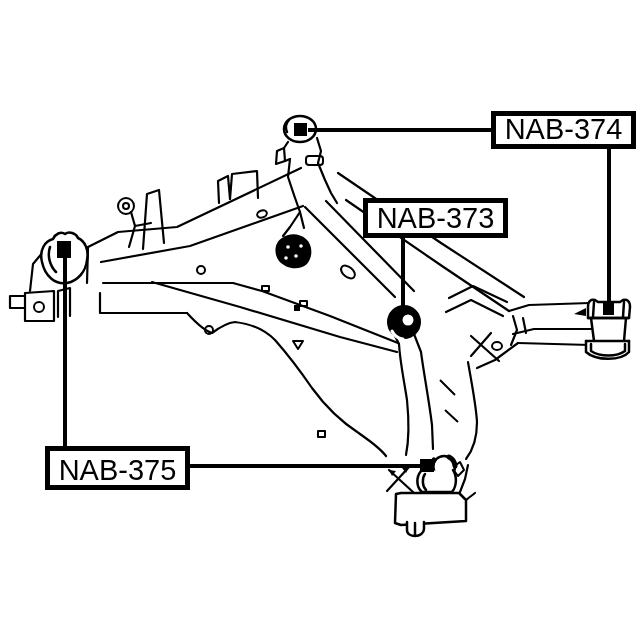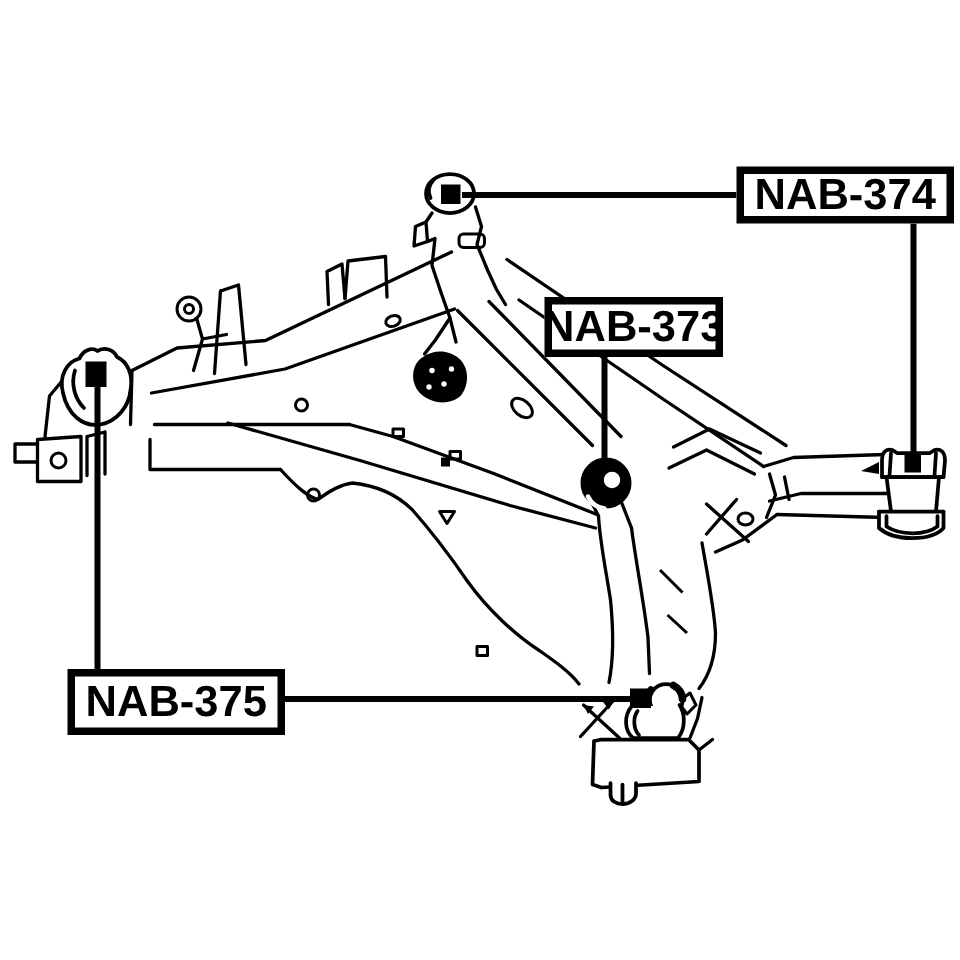--- a/index.html
+++ b/index.html
@@ -3,26 +3,26 @@
 <meta charset="utf-8">
 <style>
   html,body{margin:0;padding:0;background:#fff;}
   .stage{
     position:relative;width:640px;height:640px;background:#ffffff;
     font-family:"Liberation Sans", sans-serif;overflow:hidden;
   }
   .stage svg{position:absolute;left:0;top:0;}
   .callout{
     position:absolute;box-sizing:border-box;background:#ffffff;
-    border:5px solid #000;display:flex;align-items:center;justify-content:center;
-    font-weight:bold;font-size:29px;line-height:1;color:#000;letter-spacing:0px;
+    border:5px solid #000;display:flex;align-items:flex-end;justify-content:center;
+    font-weight:normal;font-size:29px;line-height:1;color:#000;letter-spacing:0px;
     white-space:nowrap;
   }
   .cal-374{left:491px;top:111px;width:145px;height:38px;}
-  .cal-373{left:363px;top:198px;width:119px;height:40px;}
+  .cal-373{left:363px;top:198px;width:145px;height:40px;}
   .cal-375{left:45px;top:446px;width:145px;height:44px;}
 </style>
 </head>
 <body>
 
 <div class="stage">
 
   <svg width="640" height="640" viewBox="0 0 640 640">
 
     <g stroke="#000" fill="none" stroke-width="2.2" stroke-linecap="round" stroke-linejoin="round">

